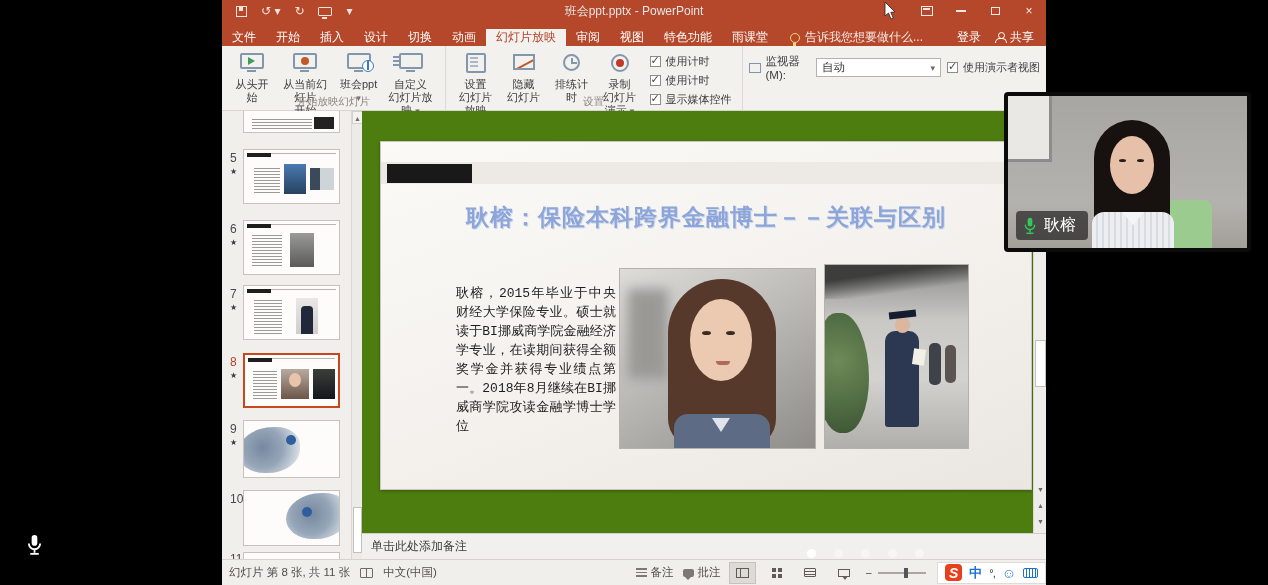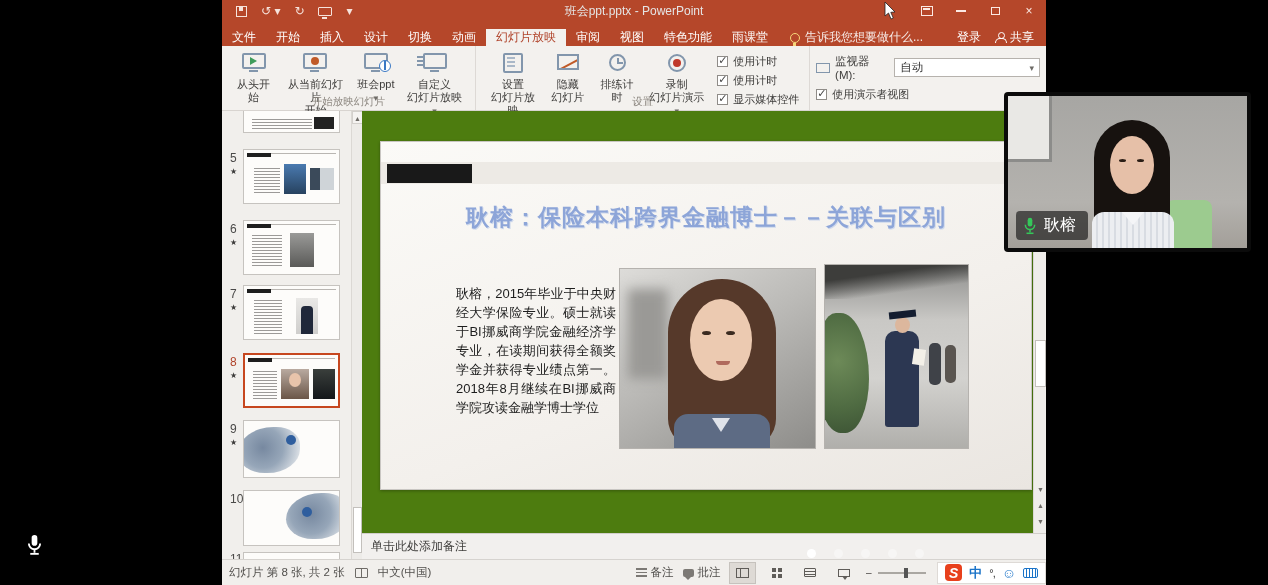--- a/index.html
+++ b/index.html
@@ -70,21 +70,21 @@
   .icn-clock { width:17px; height:17px; border:2px solid #8296ac; border-radius:50%; position:relative; margin-top:3px; }
   .icn-clock:after { content:""; position:absolute; left:6px; top:2px; width:2px; height:6px; background:#8296ac; }
   .icn-clock:before { content:""; position:absolute; left:7px; top:6px; width:5px; height:2px; background:#8296ac; }
   .icn-rec { width:18px; height:18px; border:2px solid #8296ac; border-radius:50%; position:relative; margin-top:3px; }
   .icn-rec:after { content:""; position:absolute; left:3px; top:3px; width:8px; height:8px; border-radius:50%; background:#c0392b; }
   .drop { font-size:9px; color:#6e6b67; margin-top:1px; }
   .cbcol { display:flex; flex-direction:column; gap:4px; padding:5px 4px 0 6px; }
   .cbrow { display:flex; align-items:center; gap:5px; font-size:11px; color:#3e3d3b; white-space:nowrap; }
   .cb { width:11px; height:11px; border:1px solid #8f8c88; background:#fff; position:relative; flex:none; }
   .cb.on:after { content:"\2713"; position:absolute; left:0px; top:-3px; font-size:11px; color:#444; }
-  .monrows { display:flex; flex-direction:column; gap:6px; padding-top:5px; }
+  .monrows { display:flex; flex-direction:row; gap:6px; padding-top:5px; }
   .monrow1 { display:flex; align-items:center; gap:5px; font-size:11.5px; color:#3e3d3b; }
   .ic-monitors { width:14px; height:10px; border:1.5px solid #8296ac; position:relative; background:#f3f1ee; }
   .ic-monitors:before { content:""; position:absolute; left:-4px; top:-4px; width:14px; height:10px; border:1.5px solid #8296ac; background:#f3f1ee; z-index:-1;}
   .selbox { width:148px; height:19px; background:#fff; border:1px solid #b6b2ad; display:flex; align-items:center;
             justify-content:space-between; padding:0 5px; font-size:11.5px; color:#333; }
   .selbox .drop { margin:0; }
 
   
   .thumbs { position:absolute; left:0; top:111px; width:140px; height:448px; background:#f1efec; overflow:hidden; }
   .thumb-item { position:absolute; left:0; width:129px; }
@@ -109,21 +109,21 @@
   
   .editor { position:absolute; left:140px; top:111px; width:684px; height:422px; background:#4d7c0f; }
   .slide { position:absolute; left:18px; top:30px; width:652px; height:349px;
            background:linear-gradient(160deg,#fbfaf7 0%,#f3f0ec 60%,#eae6e1 100%);
            border:1px solid #c9c6c2; box-shadow:0 1px 3px rgba(0,0,0,.28); overflow:hidden; }
   .slide-band { position:absolute; left:0; top:20px; width:100%; height:22px; background:#edeae5; }
   .slide-blackbar { position:absolute; left:6px; top:22px; width:85px; height:19px; background:#191919; }
   .slide-title { position:absolute; left:0; top:60px; width:100%; text-align:center; font-size:23px; font-weight:bold;
                  letter-spacing:1px; color:#8da5d8; text-shadow:1px 1px 0 #cfd9ec; }
   .slide-body { position:absolute; left:75px; top:142px; width:160px; font-size:13px; line-height:19px; color:#1d1d1d;
-                text-align:justify; font-family:Liberation Sans, sans-serif; }
+                text-align:justify; font-family:Liberation Mono, monospace; }
   .photo { position:absolute; border:1px solid #b5b2ae; overflow:hidden; }
   .photo-portrait { left:238px; top:126px; width:197px; height:181px;
                     background:linear-gradient(150deg,#dddcd9 0%,#bbbab7 45%,#8e8d8a 100%); }
   .pp-blur1 { position:absolute; left:8px; top:20px; width:40px; height:90px; background:#9a9996; filter:blur(6px); }
   .pp-hair { position:absolute; left:48px; top:10px; width:108px; height:168px; border-radius:54px 54px 28px 28px; background:#56392a; }
   .pp-face { position:absolute; left:70px; top:30px; width:62px; height:82px; border-radius:50%; background:#eccab1; }
   .pp-eye { position:absolute; width:9px; height:4px; border-radius:50%; background:#3a2a20; }
   .pp-mouth { position:absolute; left:96px; top:92px; width:14px; height:4px; border-radius:0 0 8px 8px; background:#b06a5d; }
   .pp-shirt { position:absolute; left:54px; bottom:0; width:96px; height:34px; background:#5d6b84; border-radius:14px 14px 0 0; }
   .pp-collar { position:absolute; left:92px; bottom:16px; width:0; height:0;
@@ -494,21 +494,21 @@
         <span class="ed-btn" style="top:404px;">▼</span>
       </div>
     </div>
 
     <div class="notesbar">
       <span>单击此处添加备注</span>
     </div>
 
     <div class="statusbar">
       <div class="sb-left">
-        <span>幻灯片 第 8 张, 共 2 张</span>
+        <span>幻灯片 第 8 张, 共 11 张</span>
         <span class="ic-book"></span>
         <span>中文(中国)</span>
       </div>
       <div class="sb-right">
         <span class="sb-lbl">
           <span class="ic-notes"></span>
           <span>备注</span>
         </span>
         <span class="sb-lbl">
           <span class="ic-comment"></span>

